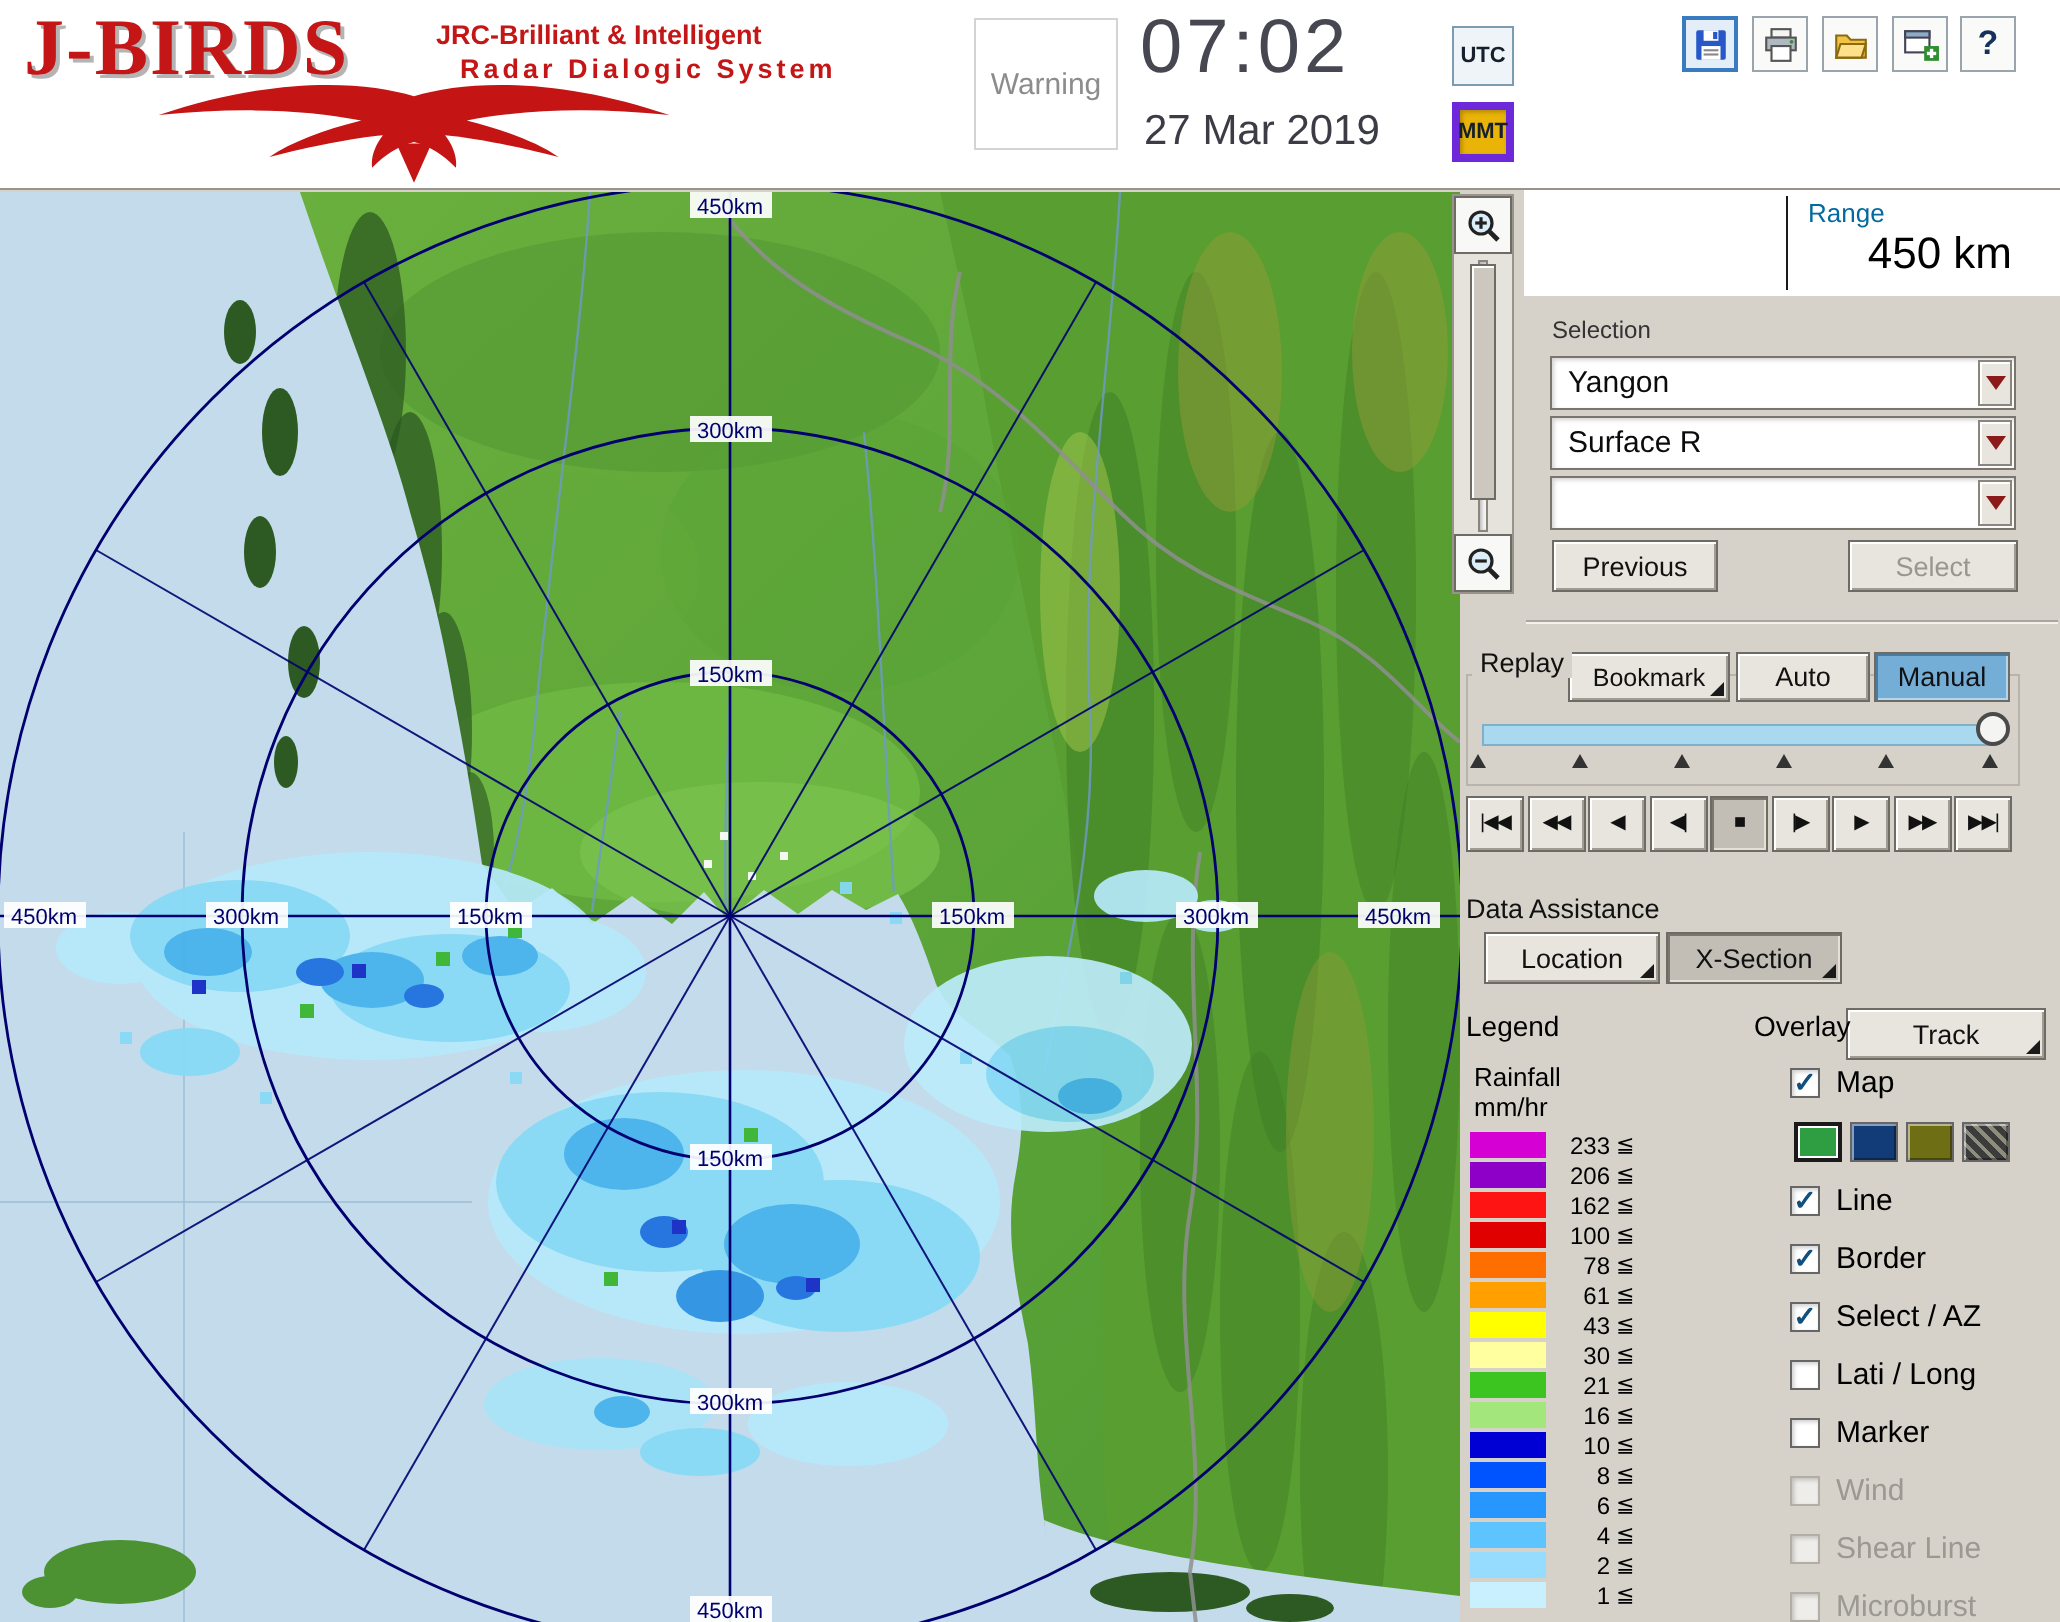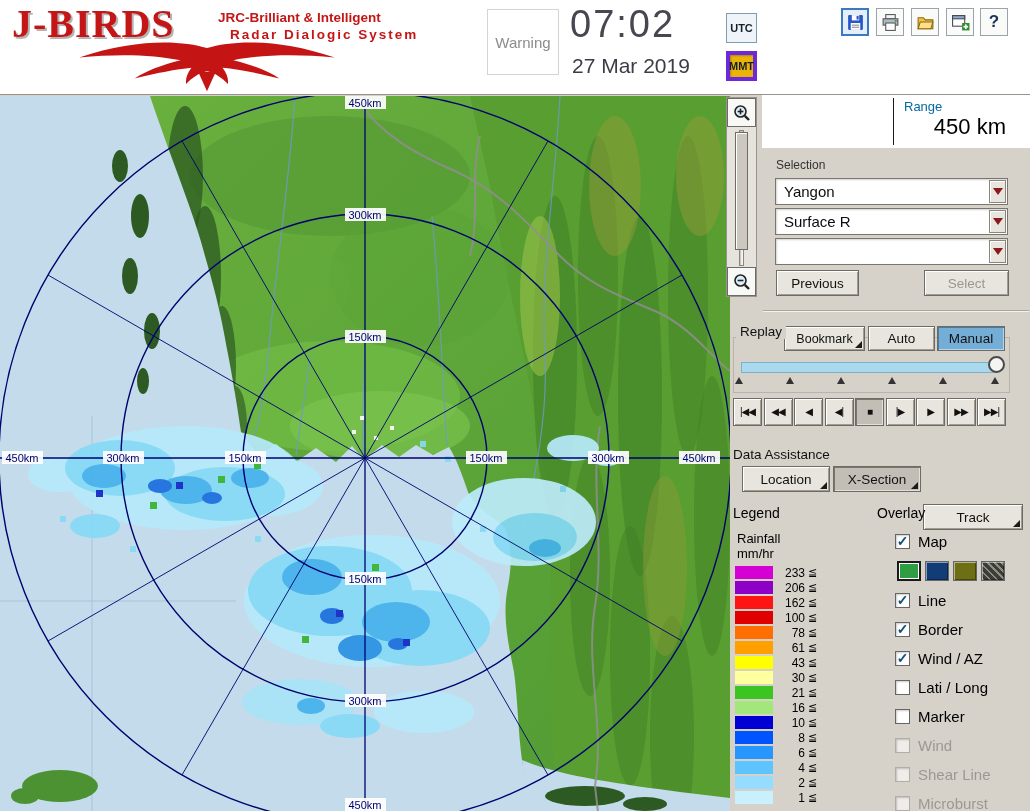--- a/index.html
+++ b/index.html
@@ -514,21 +514,21 @@
       <div class="orow">
         <span class="chk">✓</span>
         <span class="olbl">Line</span>
       </div>
       <div class="orow">
         <span class="chk">✓</span>
         <span class="olbl">Border</span>
       </div>
       <div class="orow">
         <span class="chk">✓</span>
-        <span class="olbl">Wind / AZ</span>
+        <span class="olbl">Select / AZ</span>
       </div>
       <div class="orow">
         <span class="chk"></span>
         <span class="olbl">Lati / Long</span>
       </div>
       <div class="orow">
         <span class="chk"></span>
         <span class="olbl">Marker</span>
       </div>
       <div class="orow disabled">

